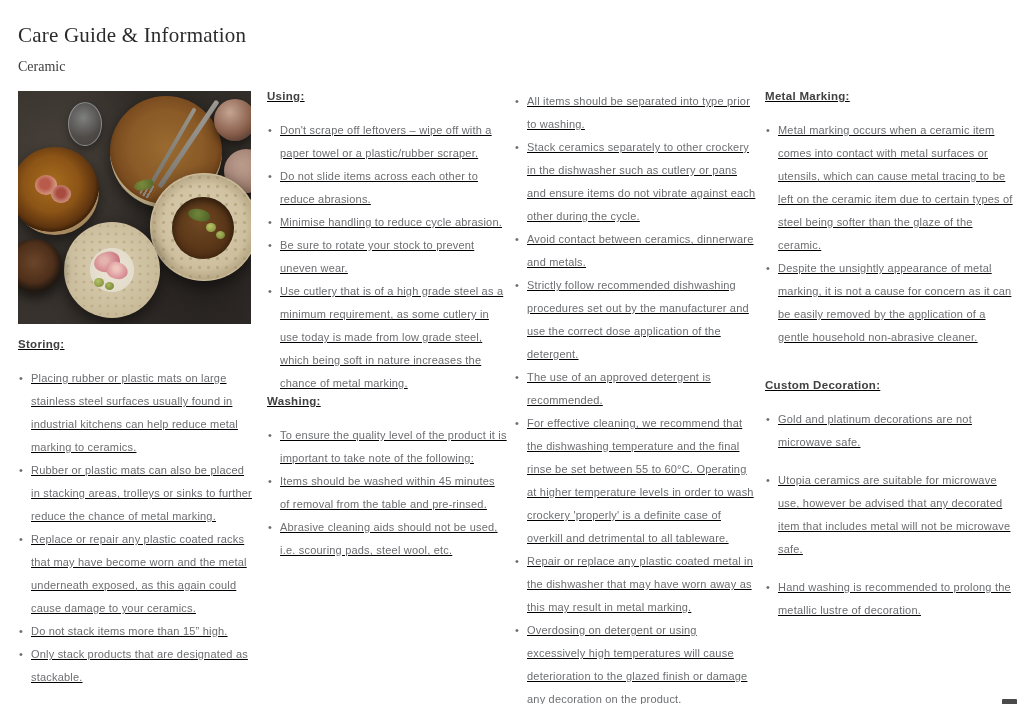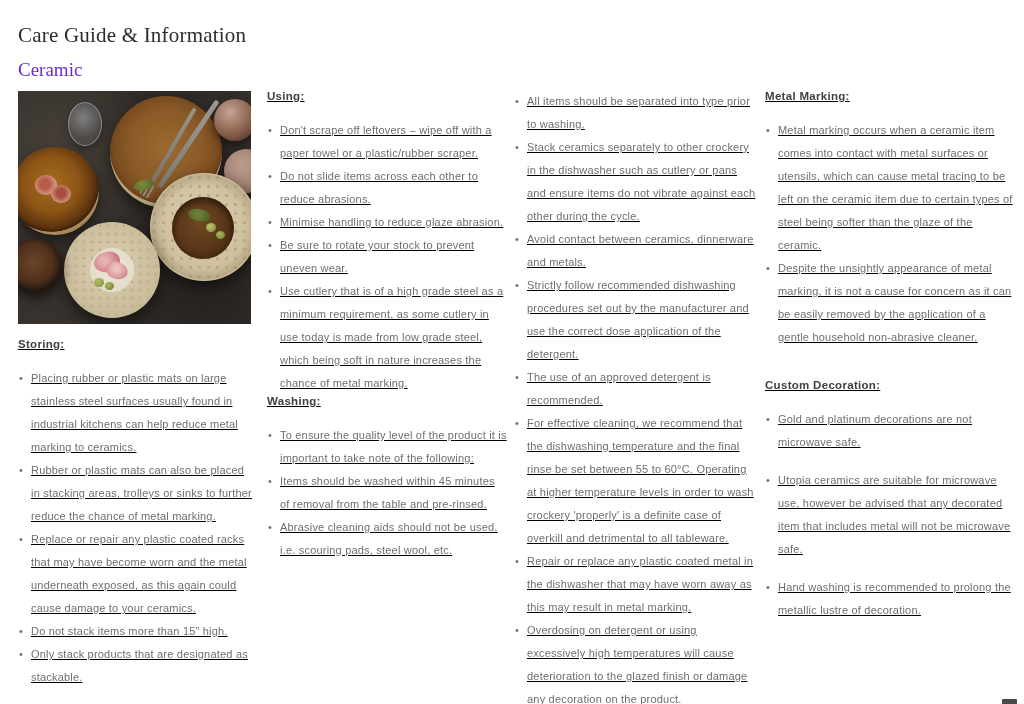--- a/index.html
+++ b/index.html
@@ -14,21 +14,21 @@
 
   
   .page-title {
     position:absolute; left:18px; top:23px;
     font-family:"Liberation Serif","DejaVu Serif",serif;
     font-size:21px; font-weight:400; color:#2b2b2d; letter-spacing:.2px;
   }
   .page-subtitle {
     position:absolute; left:18px; top:59px;
     font-family:"Liberation Serif","DejaVu Serif",serif;
-    font-size:19px; font-weight:400; color:#6d28d9;
+    font-size:14px; font-weight:400; color:#404040;
   }
   .col { position:absolute;text-decoration:underline; }
   .col-1 { left:18px;  top:338px; width:238px; }
   .col-2 { left:267px; top:90px;  width:240px; }
   .col-3 { left:514px; top:90px;  width:243px; }
   .col-4 { left:765px; top:90px;  width:250px; }
 
   .sec-heading {
     font-size:11.5px; font-weight:bold; color:#414042;
     letter-spacing:.3px; margin-bottom:17px;
@@ -212,21 +212,21 @@
       <li>Only stack products that are designated as stackable.</li>
     </ul>
 </div>
 
 <div class="col col-2">
   <div class="sec-heading">Using:</div>
   <ul class="bullets">
 
   <li>Don't scrape off leftovers – wipe off with a paper towel or a plastic/rubber scraper.</li>
       <li>Do not slide items across each other to reduce abrasions.</li>
-      <li>Minimise handling to reduce glaze abrasion.</li>
+      <li>Minimise handling to reduce cycle abrasion.</li>
       <li>Be sure to rotate your stock to prevent uneven wear.</li>
       <li>Use cutlery that is of a high grade steel as a minimum requirement, as some cutlery in use today is made from low grade steel, which being soft in nature increases the chance of metal marking.</li>
     </ul>
   <div class="sec-heading gap-top">Washing:</div>
   <ul class="bullets">
 
       <li>To ensure the quality level of the product it is important to take note of the following:</li>
       <li>Items should be washed within 45 minutes of removal from the table and pre-rinsed.</li>
       <li>Abrasive cleaning aids should not be used, i.e. scouring pads, steel wool, etc.</li>
     </ul>

